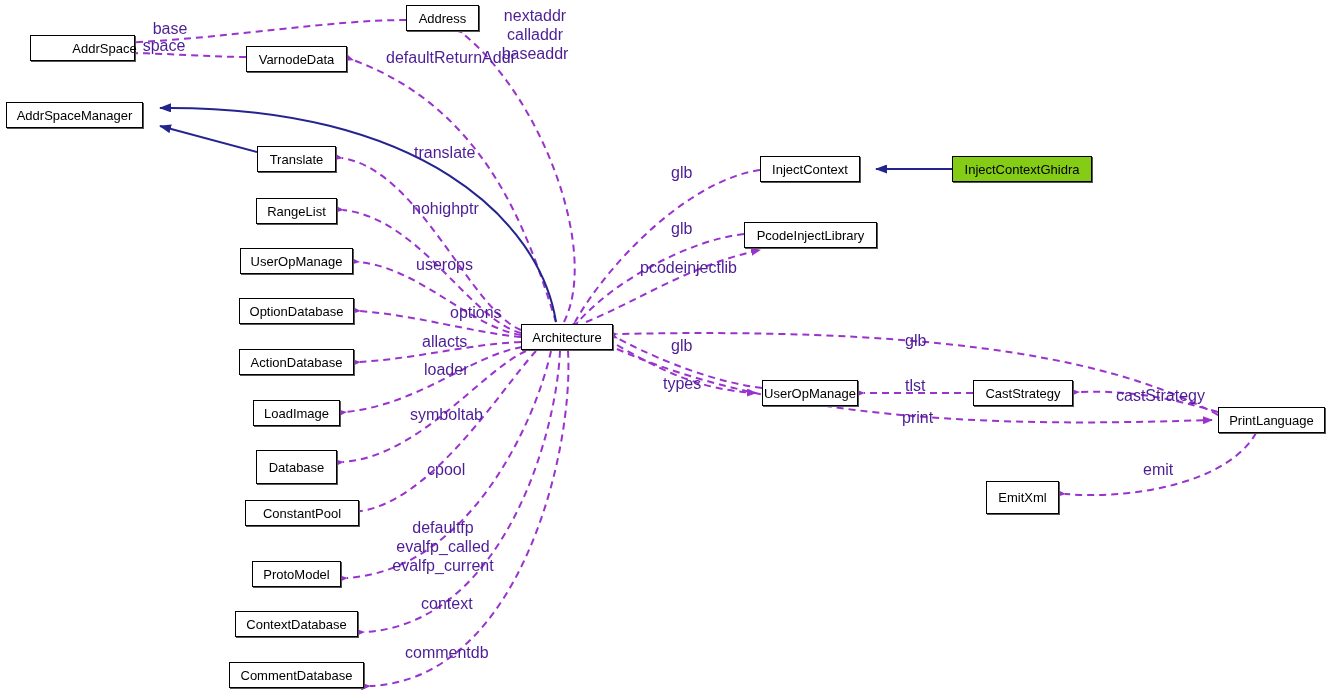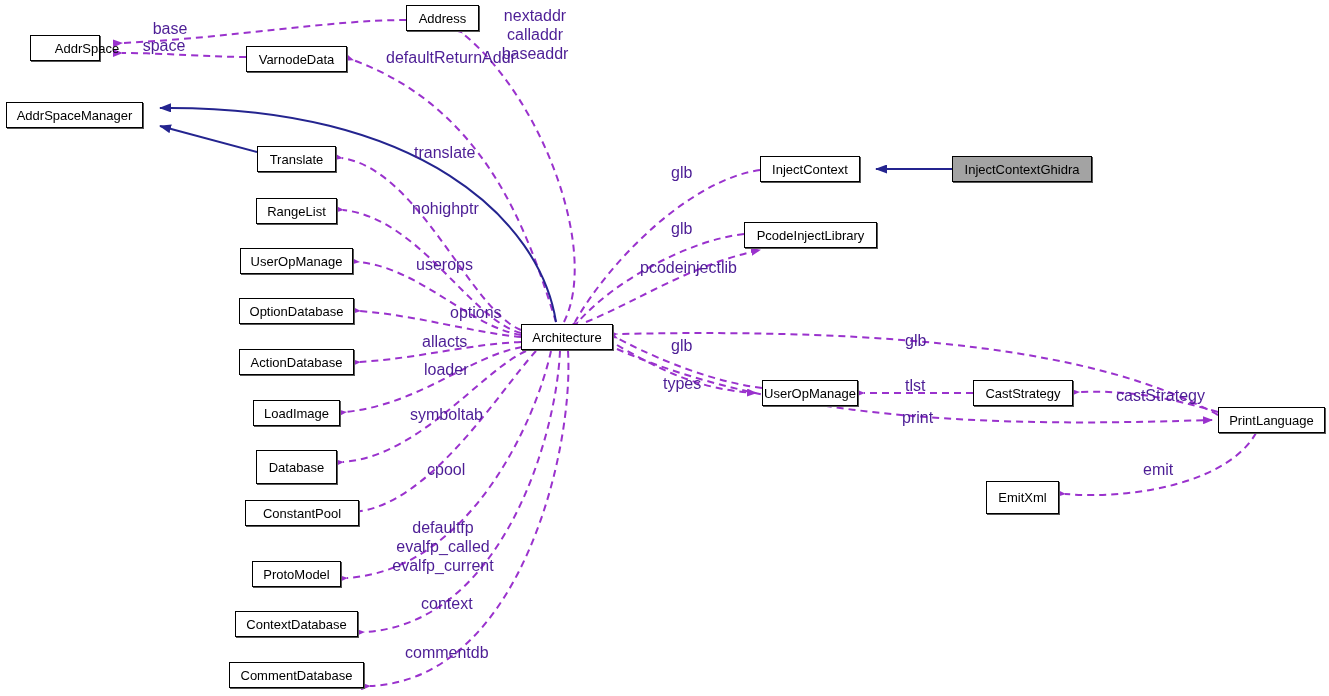--- a/index.html
+++ b/index.html
@@ -31,21 +31,21 @@
     color: #000000;
     font-size: 13px;
     line-height: 1;
     display: flex;
     align-items: center;
     justify-content: center;
     white-space: nowrap;
     box-shadow: 1px 1px 0 0 #555555;
   }
   .node.highlight {
-    background: #a3a3a3;
+    background: #84cc16;
   }
   .edge-label {
     position: absolute;
     font-size: 16px;
     color: #4c1d95;
     white-space: nowrap;
     line-height: 1.18;
     text-align: center;
     background: transparent;
   }
@@ -125,21 +125,21 @@
 
       <path d="M556,322 C540,220 420,105 160,108" marker-end="url(#arrow-navy)"></path>
 
       <path d="M257,152 L160,126" marker-end="url(#arrow-navy)"></path>
 
       <path d="M952,169 L876,169" marker-end="url(#arrow-navy)"></path>
     </g>
   </svg>
 
   <div id="nodes-layer">
-      <div class="node" style="left: 30px; top: 35px; width: 70px; height: 26px; padding-left: 44px;">AddrSpace</div>
+      <div class="node" style="left: 30px; top: 35px; width: 105px; height: 26px; padding-left: 44px;">AddrSpace</div>
       <div class="node" style="left: 6px; top: 102px; width: 137px; height: 26px;">AddrSpaceManager</div>
       <div class="node" style="left: 406px; top: 5px; width: 73px; height: 26px;">Address</div>
       <div class="node" style="left: 246px; top: 46px; width: 101px; height: 26px;">VarnodeData</div>
       <div class="node" style="left: 257px; top: 146px; width: 79px; height: 26px;">Translate</div>
       <div class="node" style="left: 256px; top: 198px; width: 81px; height: 26px;">RangeList</div>
       <div class="node" style="left: 240px; top: 248px; width: 113px; height: 26px;">UserOpManage</div>
       <div class="node" style="left: 239px; top: 298px; width: 115px; height: 26px;">OptionDatabase</div>
       <div class="node" style="left: 239px; top: 349px; width: 115px; height: 26px;">ActionDatabase</div>
       <div class="node" style="left: 253px; top: 400px; width: 87px; height: 26px;">LoadImage</div>
       <div class="node" style="left: 256px; top: 450px; width: 81px; height: 34px;">Database</div>

